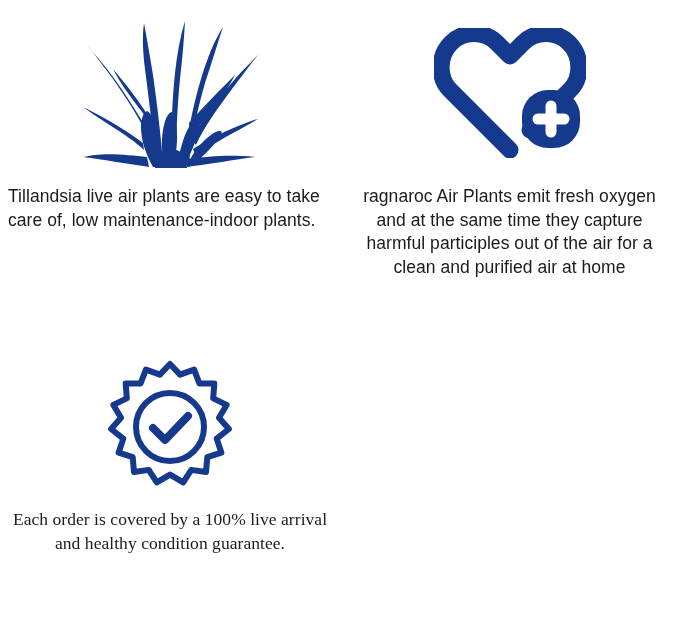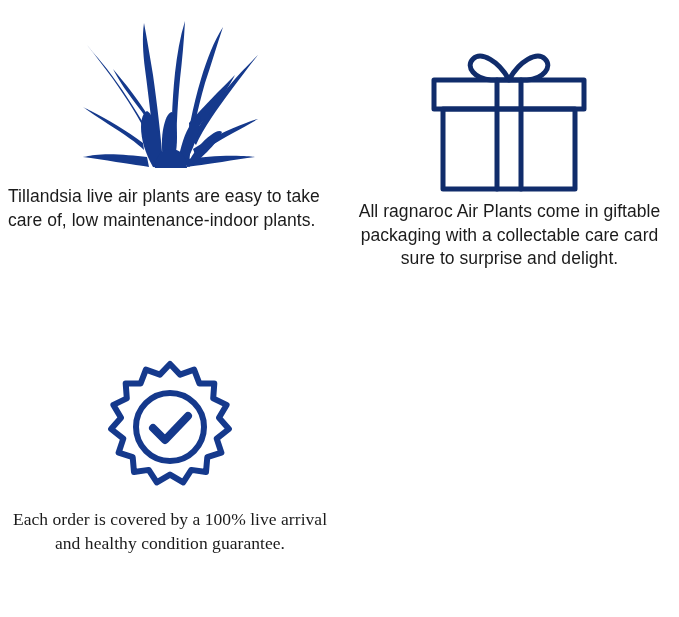--- a/index.html
+++ b/index.html
@@ -120,42 +120,34 @@
 
           <path d="M104 148 C110 136 119 124 128 118 C133 114 137 113 139 115 C137 120 131 128 124 135 C116 143 109 148 106 150 Z"></path>
 
           <path d="M72 151 C72 140 78 132 88 132 C98 132 104 140 104 151 Z"></path>
         </g>
       </svg>
     </div>
     <div class="caption">Tillandsia live air plants are easy to take care of, low maintenance-indoor plants.</div>
   </div>
 
+  <div class="feature-cell cell-heart">
+    <div class="icon-area">
+      <svg width="152" height="130" viewBox="0 0 152 130" aria-hidden="true">
 
-  <div class="feature-cell cell-gift">
-    <div class="icon-area">
-      <svg width="162" height="145" viewBox="0 0 162 145" aria-hidden="true">
-        <g fill="none" stroke="#102C6B" stroke-width="5" stroke-linecap="round" stroke-linejoin="round">
+        <path d="M76 122 L16 62 C4 50 4 28 17 15 C30 2 51 3 63 15 L76 28 L89 15 C101 3 122 2 135 15 C148 28 148 50 136 62 L96 102" fill="none" stroke="#15398C" stroke-width="17" stroke-linecap="round" stroke-linejoin="round"></path>
 
-          <path d="M80 33 C70 14 52 4 44 12 C36 20 46 32 62 33 Z"></path>
+        <rect x="88" y="62" width="58" height="58" rx="26" ry="26" fill="#15398C"></rect>
 
-          <path d="M80 33 C90 14 108 4 116 12 C124 20 114 32 98 33 Z"></path>
-
-          <rect x="5" y="33" width="150" height="29"></rect>
-
-          <rect x="14" y="62" width="132" height="80"></rect>
-
-          <path d="M68 33 L68 142"></path>
-
-          <path d="M92 33 L92 142"></path>
-        </g>
+        <path d="M117 78 L117 104 M104 91 L130 91" fill="none" stroke="#ffffff" stroke-width="11" stroke-linecap="round"></path>
       </svg>
     </div>
-    <div class="caption">All ragnaroc Air Plants come in giftable packaging with a collectable care card sure to surprise and delight.</div>
+    <div class="caption">ragnaroc Air Plants emit fresh oxygen and at the same time they capture harmful participles out of the air for a clean and purified air at home</div>
   </div>
+
 
   <div class="feature-cell cell-badge">
     <div class="icon-area">
       <svg width="134" height="134" viewBox="0 0 134 134" aria-hidden="true">
         <g fill="none" stroke="#15398C" stroke-width="6" stroke-linejoin="round" stroke-linecap="round">
 
           <polygon points="67,4 77.1,14.6 91.1,9.6 96.4,23.5 111.3,23.5 110.2,38.4 123.6,44.9 116,57.8 125.9,69 113.7,78.6 118.4,92.7 104.3,97.2 103,112 88.3,109.9 80.2,122.4 67,114.6 53.8,122.4 45.7,109.9 31,112 29.7,97.2 15.6,92.7 20.3,78.6 8.1,69 18,57.8 10.4,44.9 23.8,38.4 22.7,23.5 37.6,23.5 42.9,9.6 56.9,14.6"></polygon>
 
           <circle cx="67" cy="67" r="34"></circle>
 

